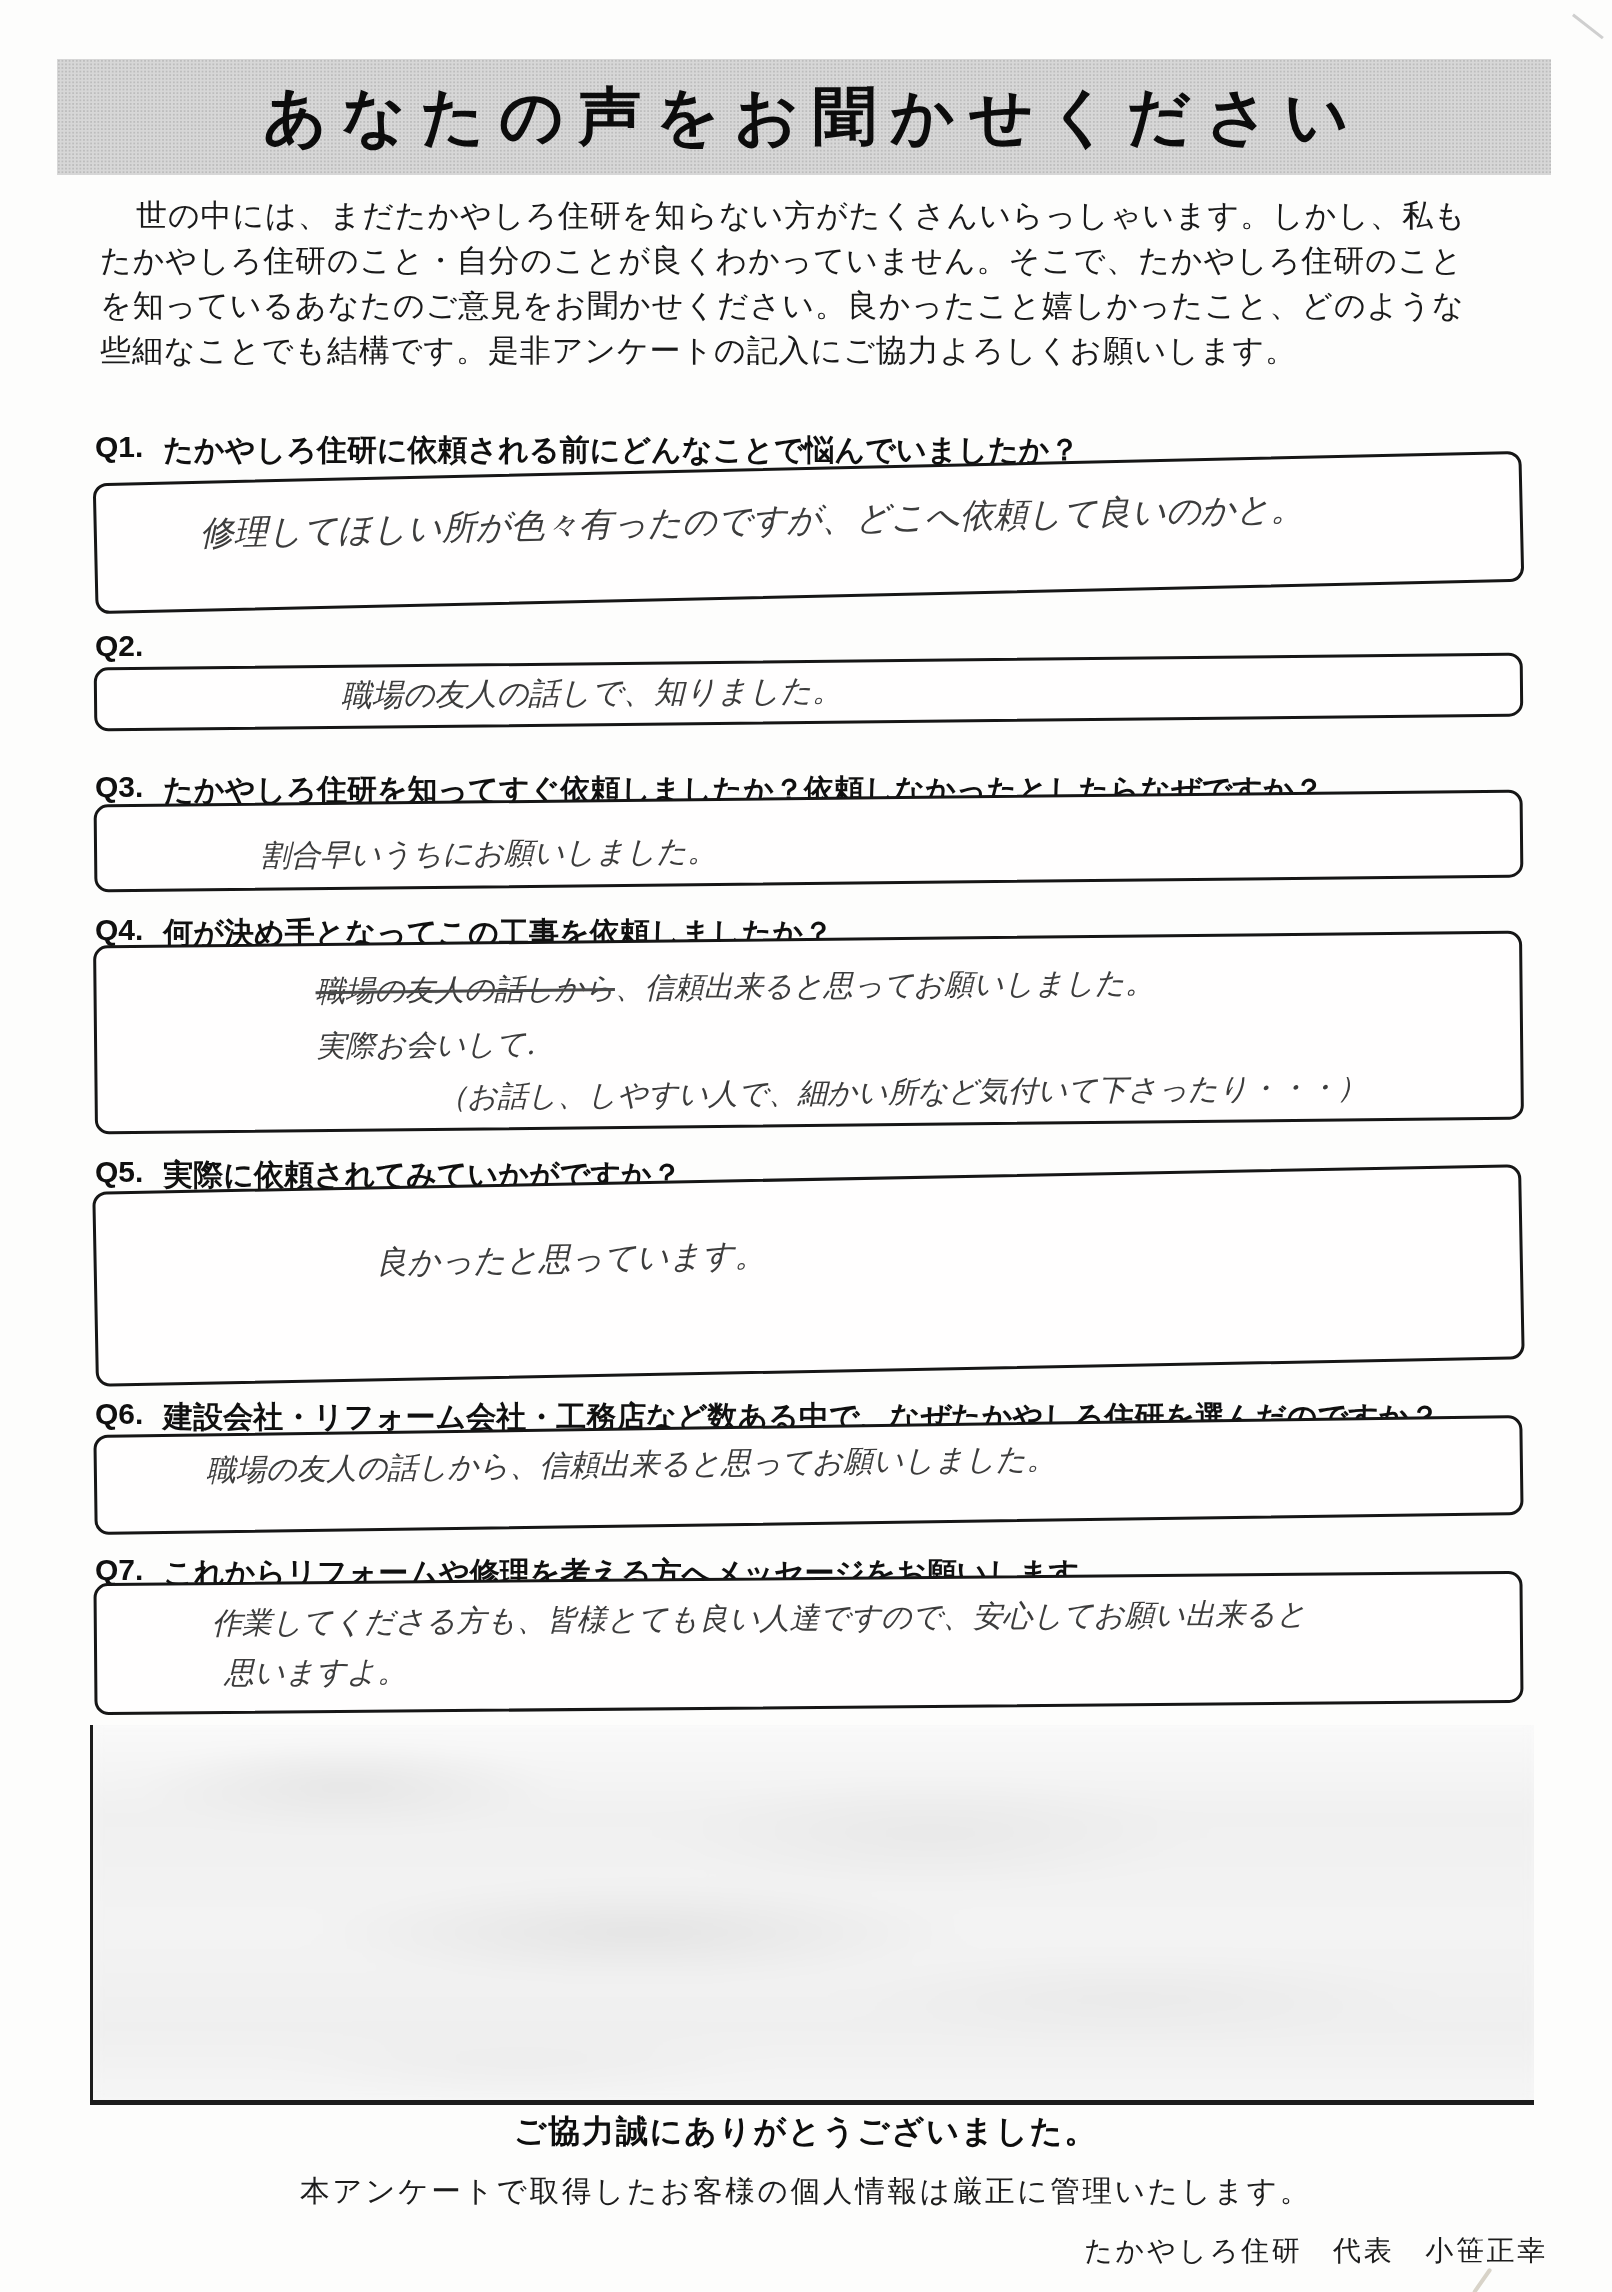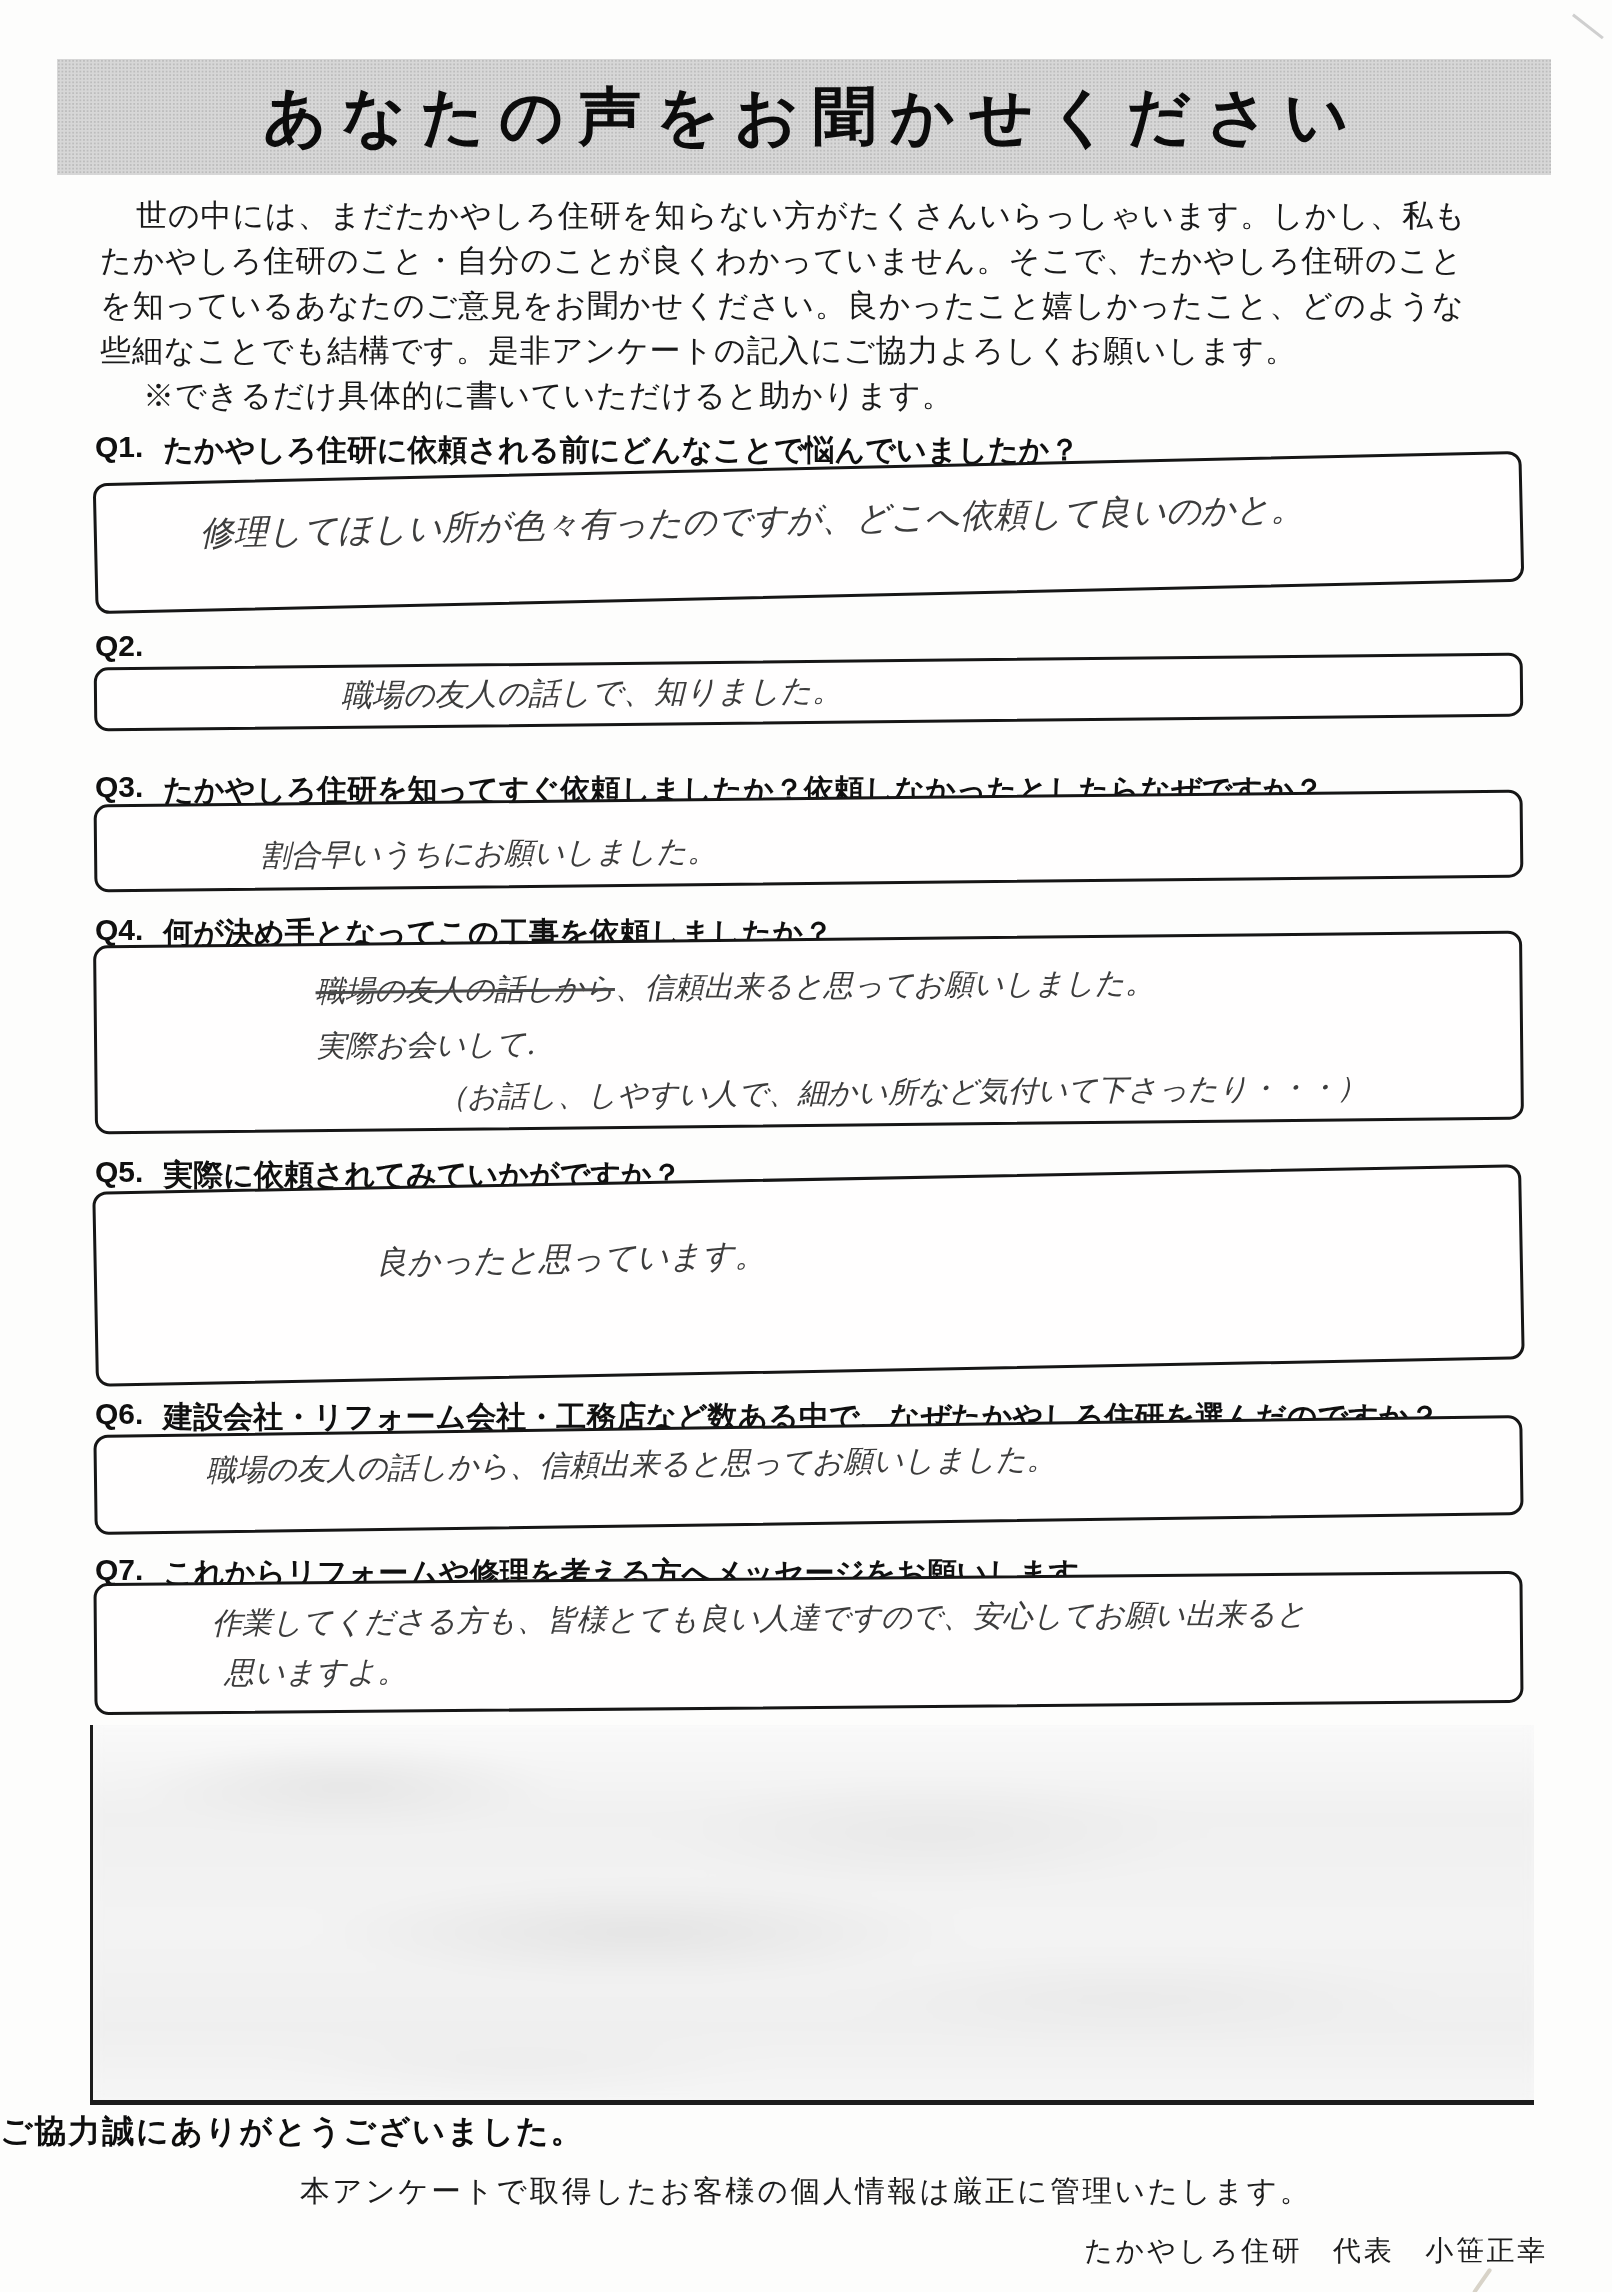--- a/index.html
+++ b/index.html
@@ -128,20 +128,21 @@
       radial-gradient(ellipse 340px 54px at 30% 88%, #ededed, transparent 70%),
       linear-gradient(180deg, #fafafa, #f0f0f0 25%, #f3f3f3 55%, #efefef 80%, #f6f6f6);
     filter: blur(8px);
   }
 
   
   .thanks {
     position: absolute;
     left: 0; top: 2110px;
     width: 1612px;
+    text-align: center;
     font-size: 32px;
     font-weight: bold;
     letter-spacing: 1.8px;
     color: #0e0e0e;
   }
   .privacy {
     position: absolute;
     left: 0; top: 2171px;
     width: 1612px;
     text-align: center;
@@ -185,21 +186,20 @@
 
 <div class="banner">
   <div class="title">あなたの声をお聞かせください</div>
 </div>
 
 <div class="intro">
   <div class="line first">世の中には、まだたかやしろ住研を知らない方がたくさんいらっしゃいます。しかし、私も</div>
   <div class="line">たかやしろ住研のこと・自分のことが良くわかっていません。そこで、たかやしろ住研のこと</div>
   <div class="line">を知っているあなたのご意見をお聞かせください。良かったこと嬉しかったこと、どのような</div>
   <div class="line">些細なことでも結構です。是非アンケートの記入にご協力よろしくお願いします。</div>
-  <div class="line note">※できるだけ具体的に書いていただけると助かります。</div>
 </div>
 
 <div class="q-heading" style="top:430px">
   <span>Q1.</span>
   <span>たかやしろ住研に依頼される前にどんなことで悩んでいましたか？</span>
 </div>
 <div class="a-box" id="ans1" style="top:467px; height:131px">
   <div class="hw hw-line">修理してほしい所が色々有ったのですが、どこへ依頼して良いのかと。</div>
 </div>
 

